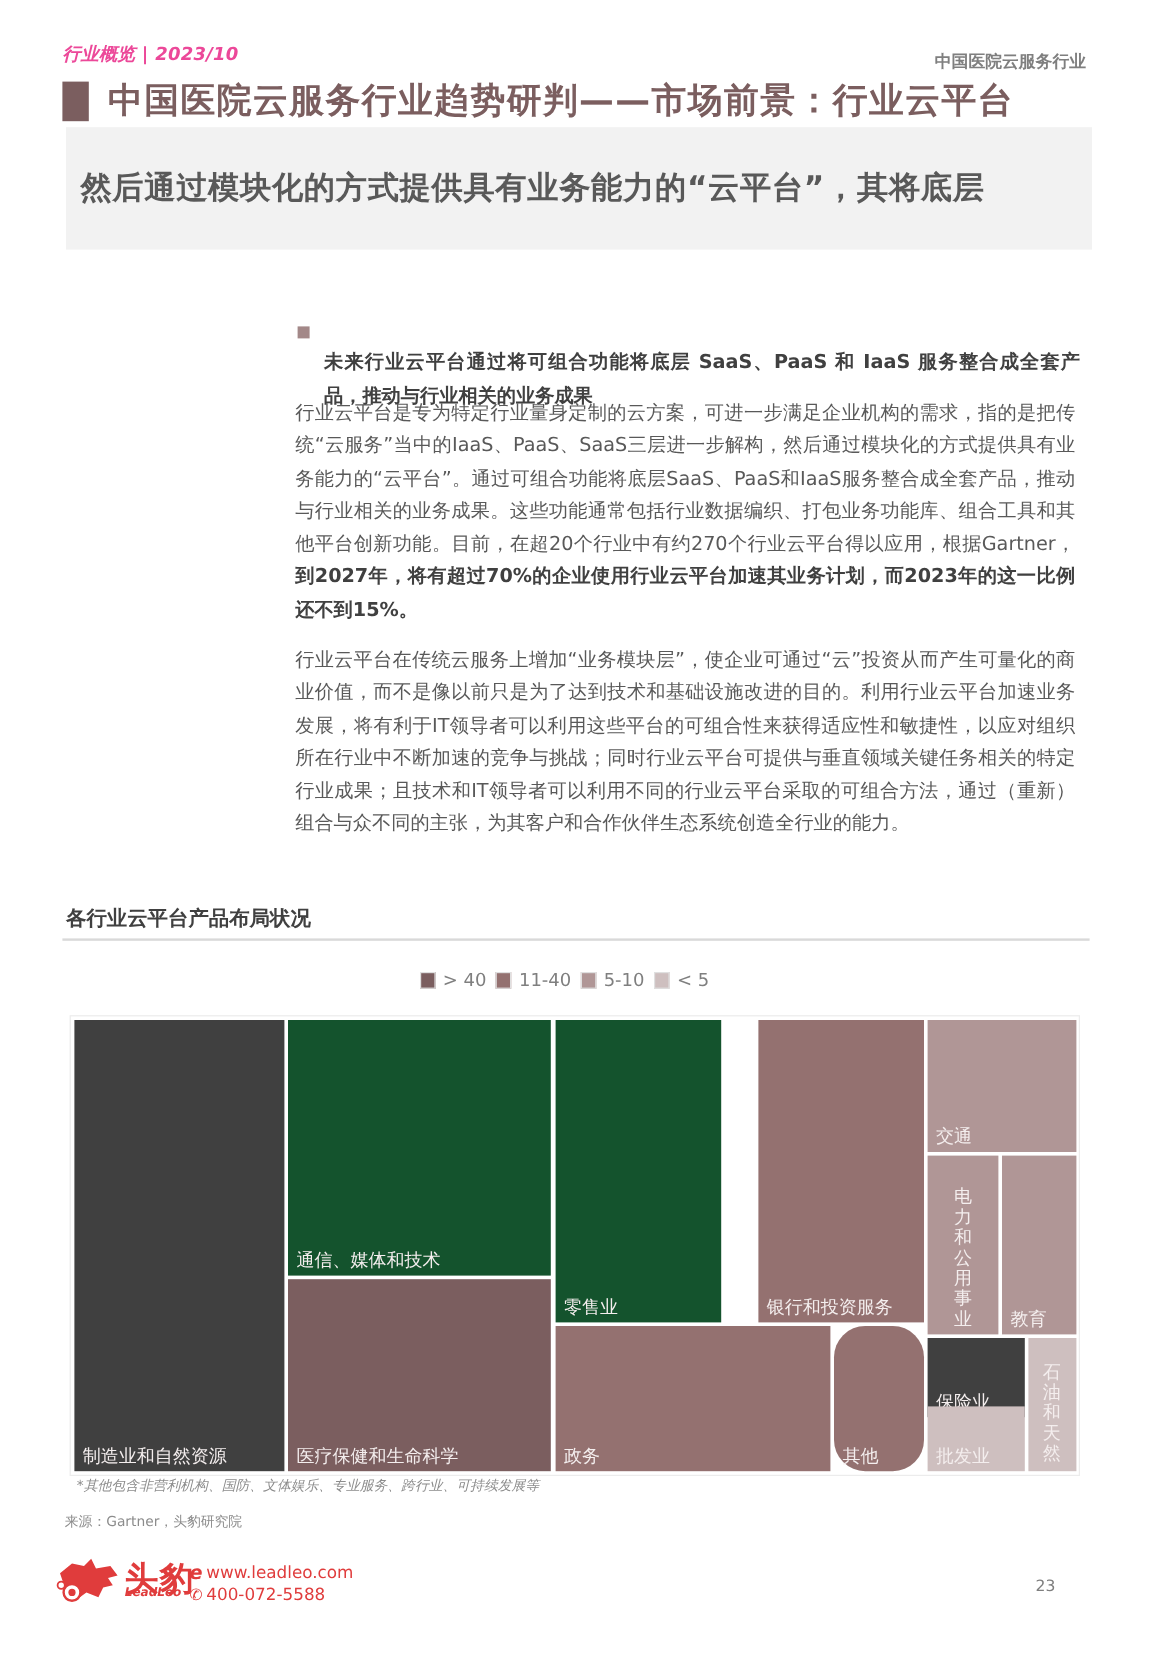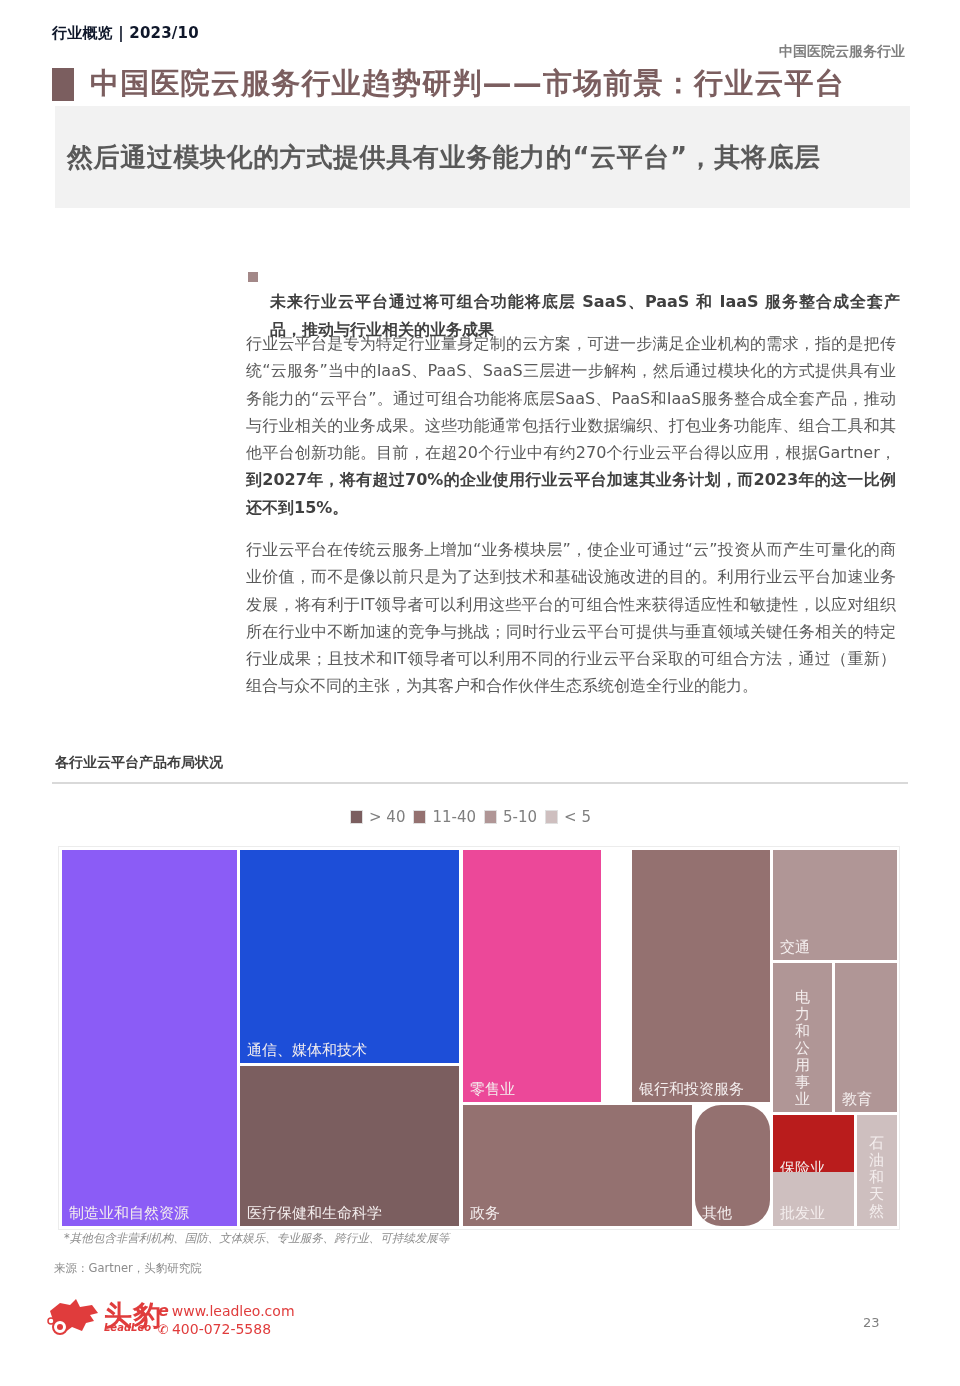--- a/index.html
+++ b/index.html
@@ -3,37 +3,37 @@
 <meta charset="utf-8">
 <style>
   html, body { margin: 0; padding: 0; }
   body {
     width: 960px; height: 1386px; position: relative; overflow: hidden;
     background: #ffffff;
     font-family: "DejaVu Sans", "Liberation Sans", sans-serif;
     color: #595959;
   }
   .abs { position: absolute; }
-  .hdr-left { left: 52px; top: 24px; font-size: 15px; color: #0f172a; font-weight: bold; letter-spacing: 0.2px; }
+  .hdr-left { left: 52px; top: 36px; font-size: 15px; color: #ec4899; font-weight: bold; letter-spacing: 0.2px; font-style: italic; }
   .hdr-right { right: 55px; top: 43px; font-size: 14px; color: #7f7f7f; font-weight: bold; }
   .title-bar { left: 52px; top: 68px; width: 22px; height: 33px; background: #7b5e5f; }
   .title { left: 90px; top: 64px; font-size: 29px; color: #7b5e5f; font-weight: bold; letter-spacing: 1.2px; white-space: nowrap; }
   .summary {
     left: 55px; top: 106px; width: 855px; height: 102px;
     background: #f2f2f2;
   }
   .summary-line {
     position: absolute; left: 12px; font-size: 26px; font-weight: bold; color: #595959;
     white-space: nowrap; letter-spacing: 0.6px; line-height: 34px;
   }
   .bullet-sq { left: 248px; top: 272px; width: 10px; height: 10px; background: #a38888; }
   .bullet-text { left: 270px; top: 264px; width: 630px; font-size: 16px; font-weight: bold; color: #404040; line-height: 28px; text-align: justify; margin-top: 24px; }
   .para { left: 246px; width: 650px; font-size: 16px; color: #595959; line-height: 27.3px; text-align: justify; }
   .para b { color: #404040; }
-  .section-title { left: 55px; top: 754px; font-size: 14px; font-weight: bold; color: #404040; }
+  .section-title { left: 55px; top: 754px; font-size: 17px; font-weight: bold; color: #404040; }
   .section-rule { left: 52px; top: 782px; width: 856px; height: 2px; background: #d9d9d9; }
   .legend { left: 350px; top: 808px; display: flex; gap: 8px; align-items: center; font-size: 15px; color: #7f7f7f; }
   .legend-item { display: flex; align-items: center; gap: 6px; }
   .legend-swatch { width: 11px; height: 12px; border: 1px solid #e0e0e0; }
   .tm-frame { left: 58px; top: 846px; width: 842px; height: 384px; border: 1px solid #ececec; box-sizing: border-box; }
   .tile { position: absolute; box-sizing: border-box; }
   .tile-label {
     position: absolute; left: 7px; bottom: 4px; color: #f4eeee; font-size: 15px; white-space: nowrap; line-height: 17px;
   }
   .tile-label.vertical { white-space: normal; text-align: center; width: 100%; left: 0; }
@@ -84,51 +84,51 @@
     <span>5-10</span>
   </div>
   <div class="legend-item">
     <span class="legend-swatch" style="background:#cebfbf;"></span>
     <span>&lt; 5</span>
   </div>
 </div>
 
 <div class="abs tm-frame"></div>
 
-<div class="abs tile" style="left:62px;top:850px;width:175px;height:376px;background:#8b5cf6;">
+<div class="abs tile" style="left:62px;top:850px;width:175px;height:376px;background:#404040;">
   <span class="tile-label">制造业和自然资源</span>
 </div>
-<div class="abs tile" style="left:240px;top:850px;width:219px;height:213px;background:#1d4ed8;">
+<div class="abs tile" style="left:240px;top:850px;width:219px;height:213px;background:#14532d;">
   <span class="tile-label">通信、媒体和技术</span>
 </div>
 <div class="abs tile" style="left:240px;top:1066px;width:219px;height:160px;background:#7b5e5f;">
   <span class="tile-label">医疗保健和生命科学</span>
 </div>
-<div class="abs tile" style="left:463px;top:850px;width:138px;height:252px;background:#ec4899;">
+<div class="abs tile" style="left:463px;top:850px;width:138px;height:252px;background:#14532d;">
   <span class="tile-label">零售业</span>
 </div>
 <div class="abs tile" style="left:632px;top:850px;width:138px;height:252px;background:#947170;">
   <span class="tile-label">银行和投资服务</span>
 </div>
 <div class="abs tile" style="left:463px;top:1105px;width:229px;height:121px;background:#947170;">
   <span class="tile-label">政务</span>
 </div>
 <div class="abs tile" style="left:695px;top:1105px;width:75px;height:121px;background:#947170;border-radius:26px;">
   <span class="tile-label">其他</span>
 </div>
 <div class="abs tile" style="left:773px;top:850px;width:124px;height:110px;background:#b09696;">
   <span class="tile-label">交通</span>
 </div>
 <div class="abs tile" style="left:773px;top:963px;width:59px;height:149px;background:#b09696;">
   <span class="tile-label vertical" style="padding:0 22px;box-sizing:border-box;">电力和公用事业</span>
 </div>
 <div class="abs tile" style="left:835px;top:963px;width:62px;height:149px;background:#b09696;">
   <span class="tile-label">教育</span>
 </div>
-<div class="abs tile" style="left:773px;top:1115px;width:81px;height:66px;background:#b91c1c;">
+<div class="abs tile" style="left:773px;top:1115px;width:81px;height:66px;background:#404040;">
   <span class="tile-label">保险业</span>
 </div>
 <div class="abs tile" style="left:773px;top:1172px;width:81px;height:54px;background:#cebfbf;">
   <span class="tile-label">批发业</span>
 </div>
 <div class="abs tile" style="left:857px;top:1115px;width:40px;height:111px;background:#cebfbf;overflow:hidden;">
   <span class="tile-label" style="left:12px;bottom:auto;top:20px;width:16px;white-space:normal;line-height:17px;">石油和天然</span>
 </div>
 
 <div class="abs footnote">*其他包含非营利机构、国防、文体娱乐、专业服务、跨行业、可持续发展等</div>

